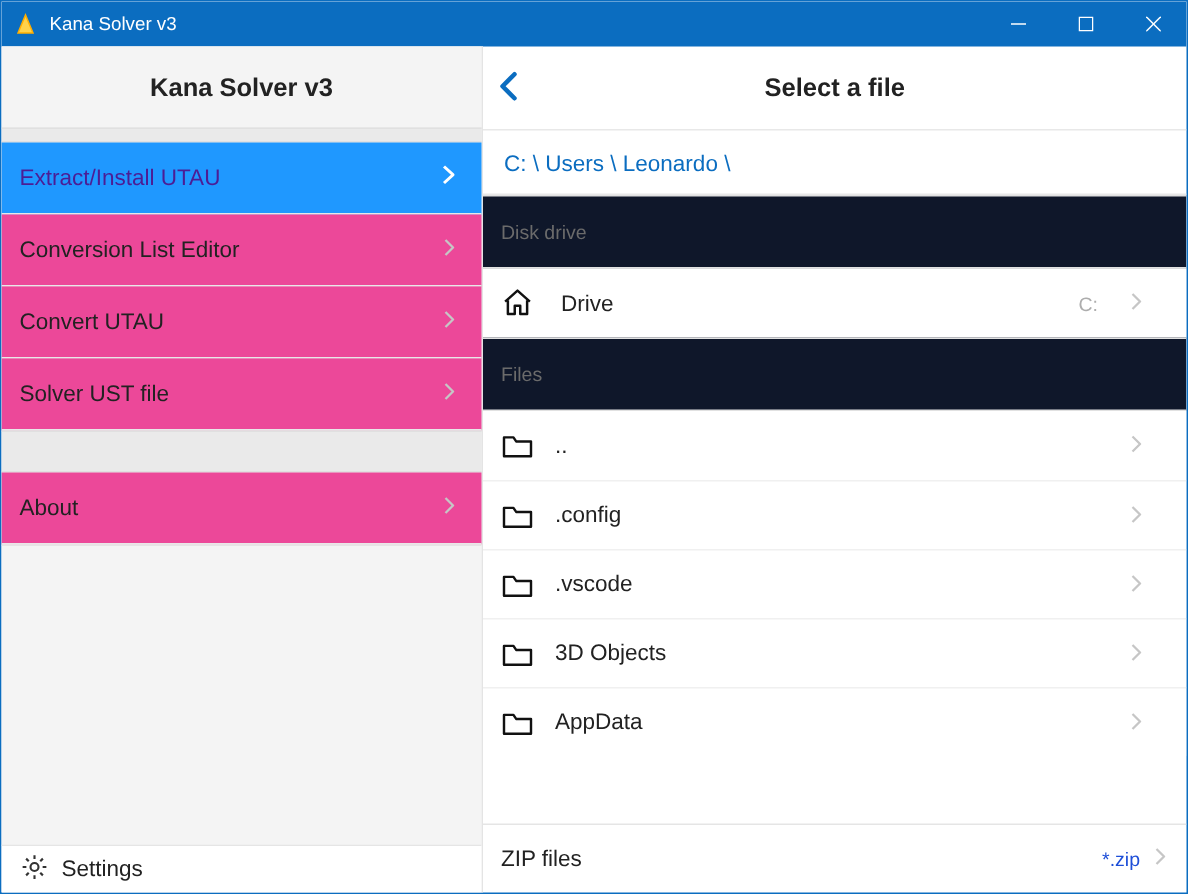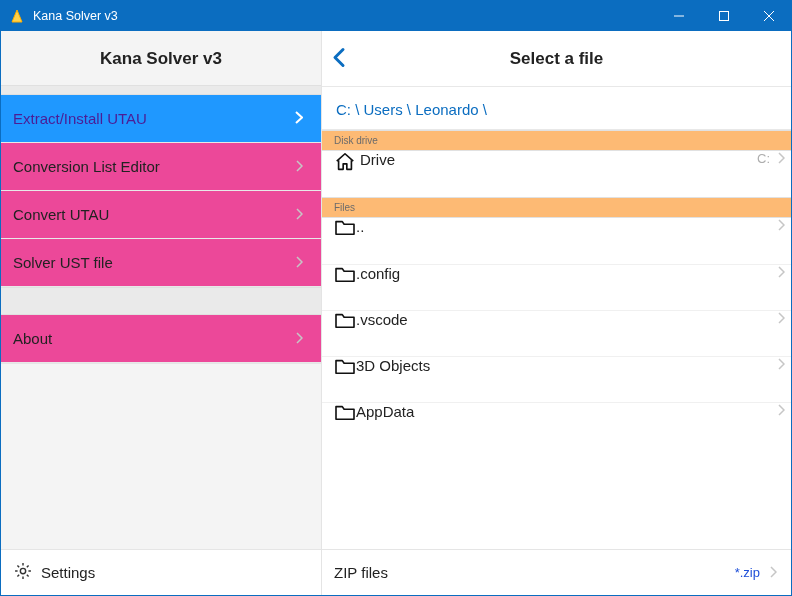--- a/index.html
+++ b/index.html
@@ -14,31 +14,31 @@
   
   .content { display: flex; height: calc(596px - 30px - 2px); }
   .sidebar { width: 321px; background: #f4f4f4; display: flex; flex-direction: column; border-right: 1px solid #e4e4e4; }
   .sidebar-title { text-align: center; font-weight: 700; font-size: 17px; padding: 18px 0 16px; background: #f4f4f4; }
   .thin-gap { height: 10px; background: #eaeaea; border-top: 1px solid #e0e0e0; border-bottom: 1px solid #e0e0e0; }
   .nav-item { display: flex; align-items: center; justify-content: space-between; padding: 0 18px 0 12px; height: 48px; background: #ec4899; border-bottom: 1px solid #e8e8e8; font-size: 15px; cursor: pointer; }
   .nav-item.active { background: #1f98ff; color: #4c1d95; }
   .nav-item .chev { color: #c6c6c6; }
   .nav-item.active .chev { color: #fff; }
   .sidebar-spacer { flex: 1; background: #f4f4f4; border-top: 1px solid #e5e5e5; }
-  .settings-row { height: 46px; display: flex; align-items: center; padding-left: 12px; gap: 8px; background: #fff; border-top: 1px solid #e5e5e5; font-size: 15px; cursor: pointer; }
+  .settings-row { height: 32px; display: flex; align-items: center; padding-left: 12px; gap: 8px; background: #fff; border-top: 1px solid #e5e5e5; font-size: 15px; cursor: pointer; }
   
   .main { flex: 1; display: flex; flex-direction: column; }
   .main-header { height: 56px; display: flex; align-items: center; position: relative; border-bottom: 1px solid #e8e8e8; }
   .back-btn { position: absolute; left: 10px; top: 50%; transform: translateY(-50%); cursor: pointer; color: #0b6dc0; }
   .main-header h1 { flex: 1; text-align: center; font-size: 17px; font-weight: 700; }
   .breadcrumb { padding: 14px 14px 11px; font-size: 15px; color: #0b6dc0; border-bottom: 1px solid #e8e8e8; }
   .breadcrumb span.sep { color: #0b6dc0; }
-  .section-header { background: #fdba74; color: #6b6b6b; font-size: 10px; padding: 4px 12px; border-top: 1px solid #e1e1e1; border-bottom: 1px solid #e1e1e1; }
+  .section-header { background: #0f172a; color: #6b6b6b; font-size: 13px; padding: 16px 12px; border-top: 1px solid #e1e1e1; border-bottom: 1px solid #e1e1e1; }
   .list { flex: 1; overflow-y: auto; position: relative; }
-  .row { display: flex; height: 46px; padding: 0 6px 0 12px; background: #fff; gap: 0; cursor: pointer; }
+  .row { display: flex; align-items: center; height: 46px; padding: 0 30px 0 12px; background: #fff; gap: 14px; cursor: pointer; }
   .row + .row, .row.bordered { border-top: 1px solid #f0f0f0; }
   .row .icon-slot { width: 22px; display: flex; justify-content: center; }
   .row .label { flex: 1; font-size: 15px; }
   .row .suffix { color: #adadad; font-size: 13px; margin-right: 8px; }
   .row .chev { color: #c6c6c6; }
   .row.drive .label { margin-left: 4px; }
   .footer { height: 46px; border-top: 1px solid #e5e5e5; display: flex; align-items: center; padding: 0 14px 0 12px; font-size: 15px; cursor: pointer; }
   .footer .label { flex: 1; }
   .footer .pattern { color: #1d4ed8; font-size: 13px; margin-right: 10px; }
   .footer .chev { color: #c6c6c6; }

